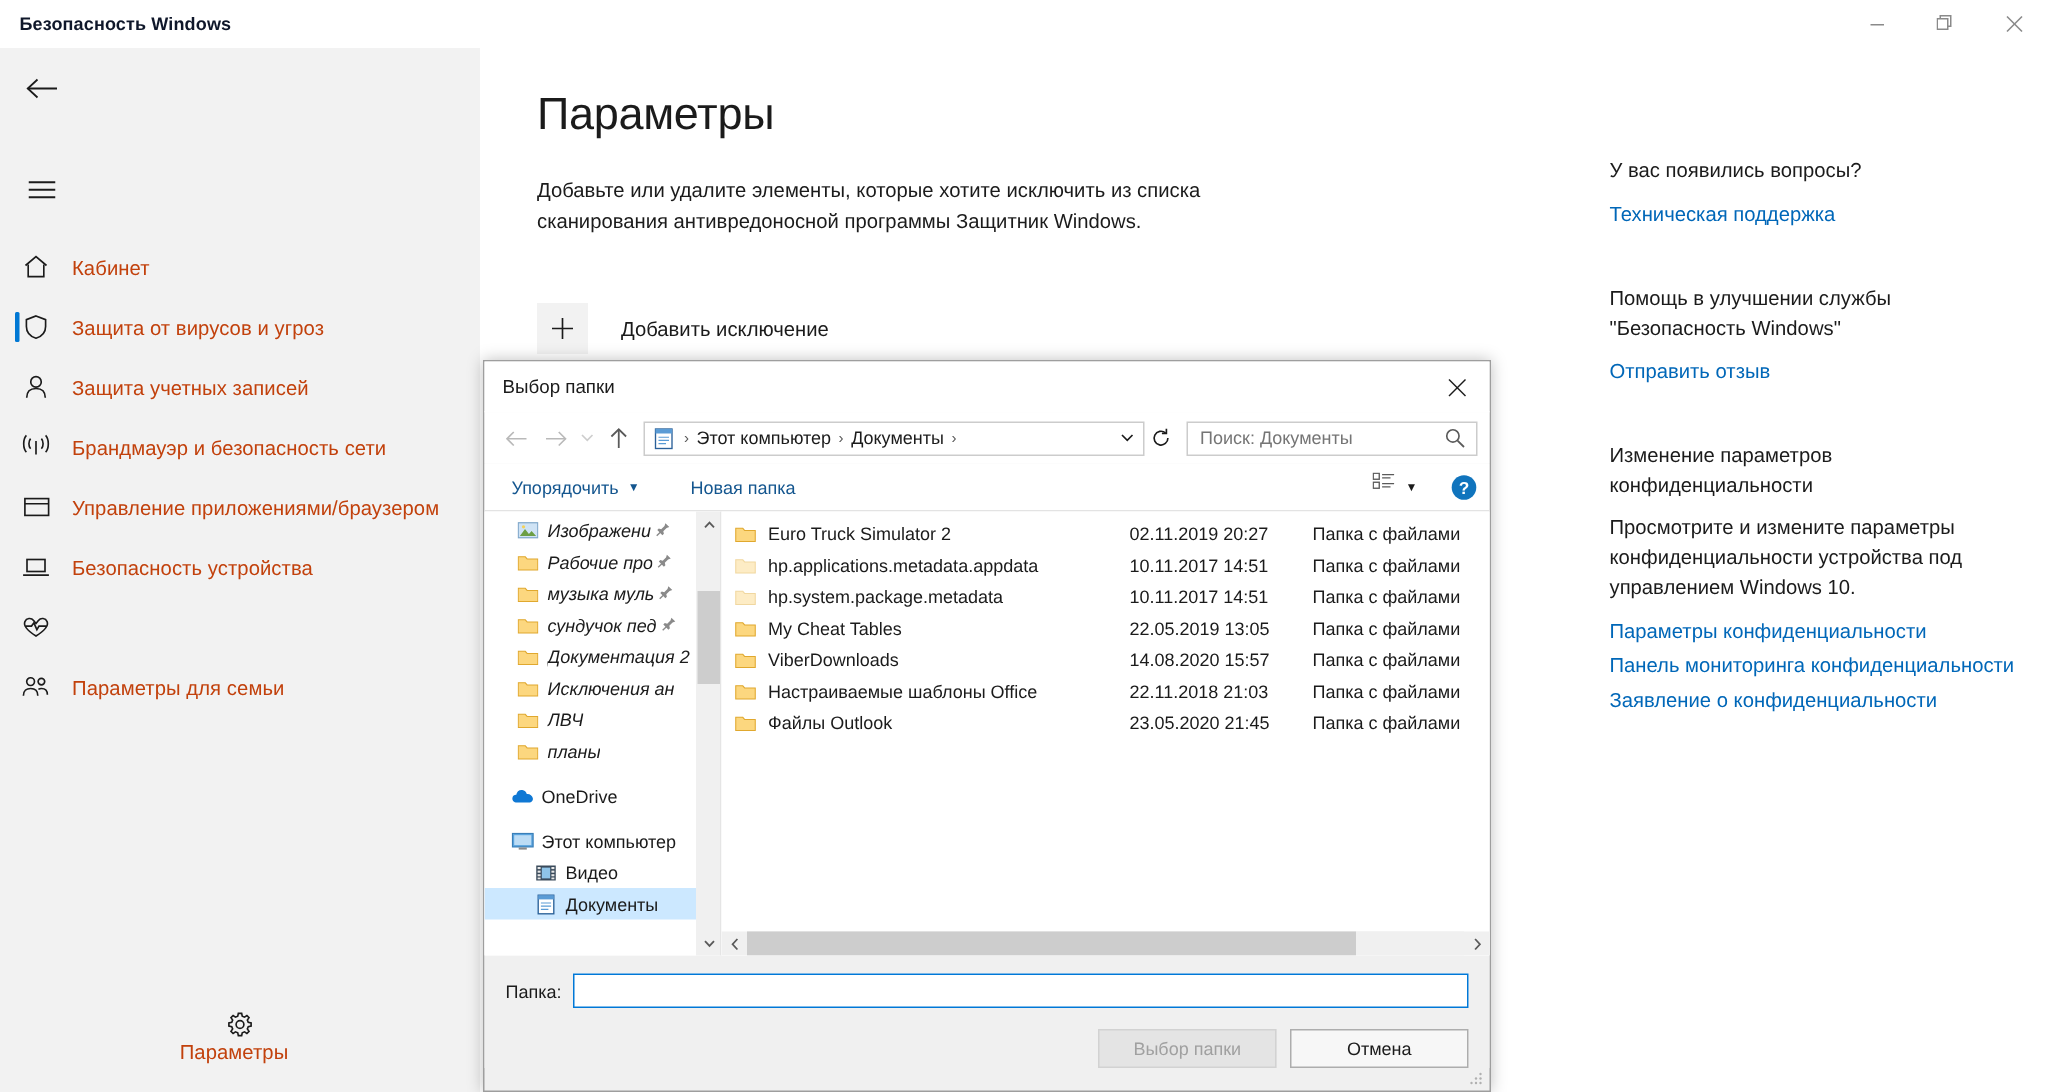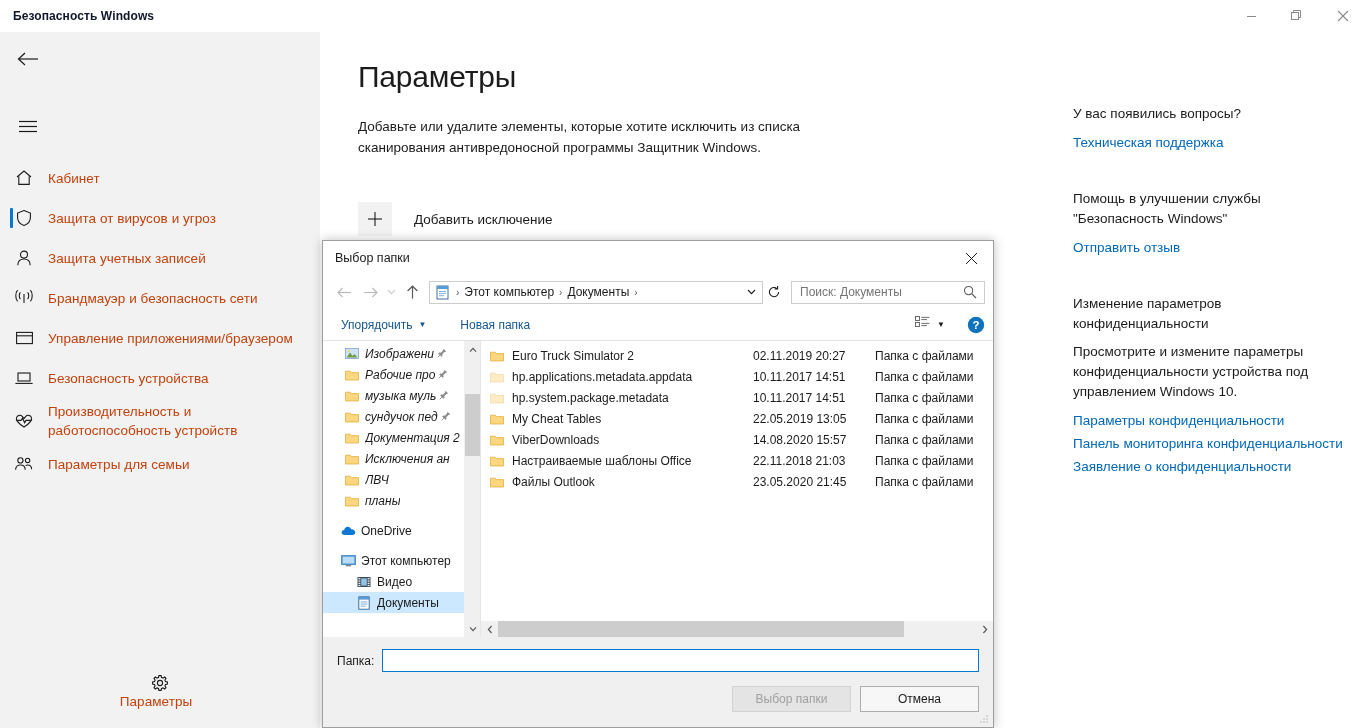--- a/index.html
+++ b/index.html
@@ -376,21 +376,20 @@
       </div>
 
       <div class="nav-item">
 
         <span class="nav-icon">
           <svg width="20" height="18" viewBox="0 0 20 18">
             <path d="M10 15 C3 10.6 1.6 7.8 2.6 5.4 C3.6 3 6.8 2.6 8.4 4.6 L10 6.6 L11.6 4.6 C13.2 2.6 16.4 3 17.4 5.4 C18.4 7.8 17 10.6 10 15 Z" fill="none" stroke="#1b1b1b" stroke-width="1.1"></path>
             <polyline points="3.2,8.4 7,8.4 8.6,6.2 10.6,10.8 12,8.4 16.8,8.4" fill="none" stroke="#1b1b1b" stroke-width="1.1"></polyline>
           </svg>
         </span>
-        <span class="nav-label">Производительность и работоспособность устройств</span>
       </div>
 
       <div class="nav-item">
 
         <span class="nav-icon">
           <svg width="20" height="18" viewBox="0 0 20 18">
             <circle cx="6.4" cy="5.4" r="2.6" fill="none" stroke="#1b1b1b" stroke-width="1.1"></circle>
             <circle cx="13.6" cy="5.4" r="2.2" fill="none" stroke="#1b1b1b" stroke-width="1.1"></circle>
             <path d="M1.6 14.8 C1.6 11.4 3.8 10 6.4 10 C9 10 11.2 11.4 11.2 14.8" fill="none" stroke="#1b1b1b" stroke-width="1.1"></path>
             <path d="M11.6 10.6 C12.2 10.2 12.9 10 13.6 10 C15.8 10 17.6 11.2 17.6 14.2" fill="none" stroke="#1b1b1b" stroke-width="1.1"></path>

